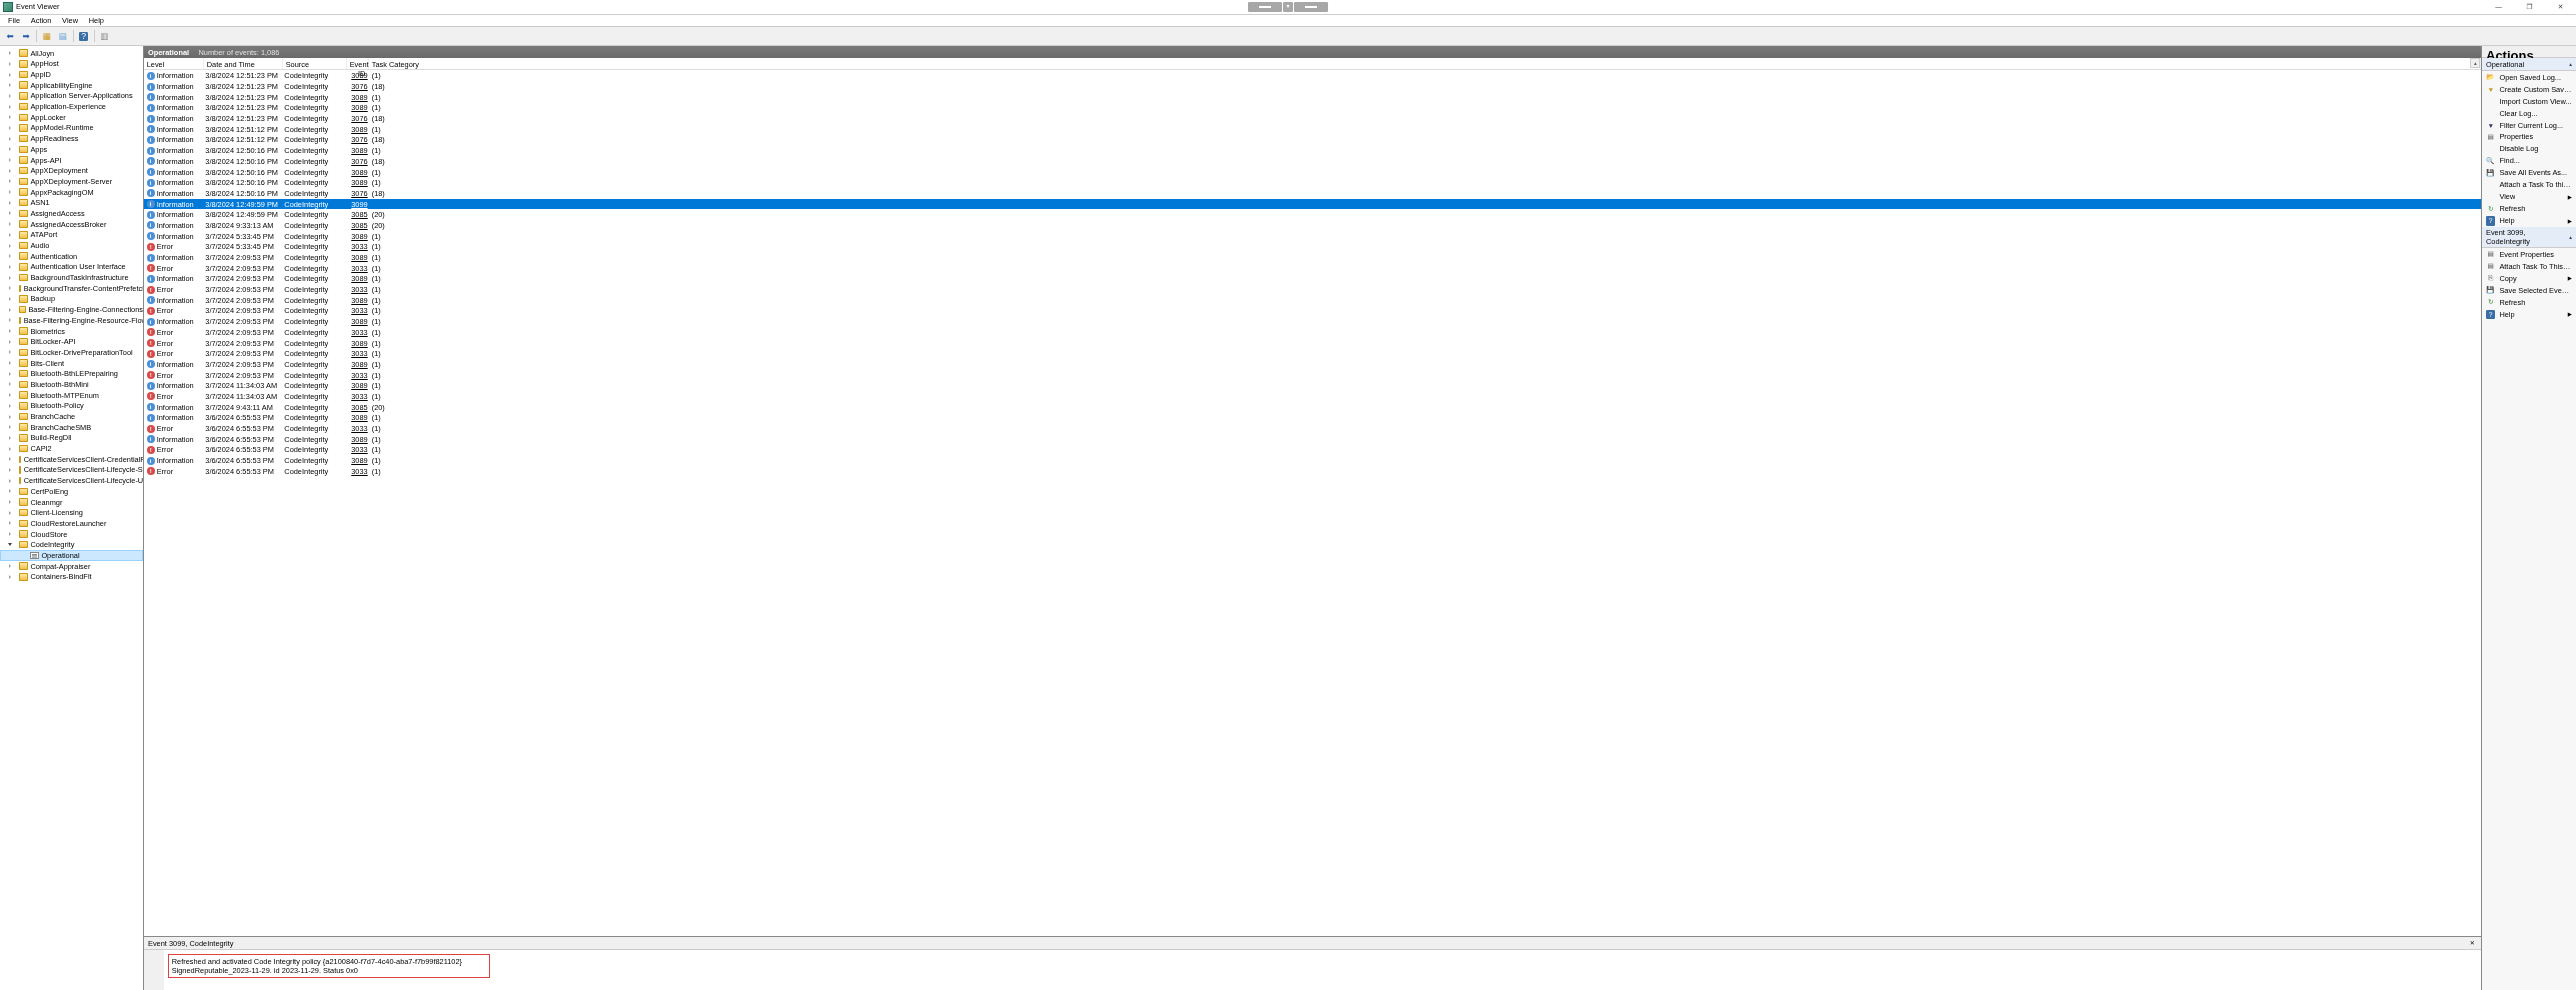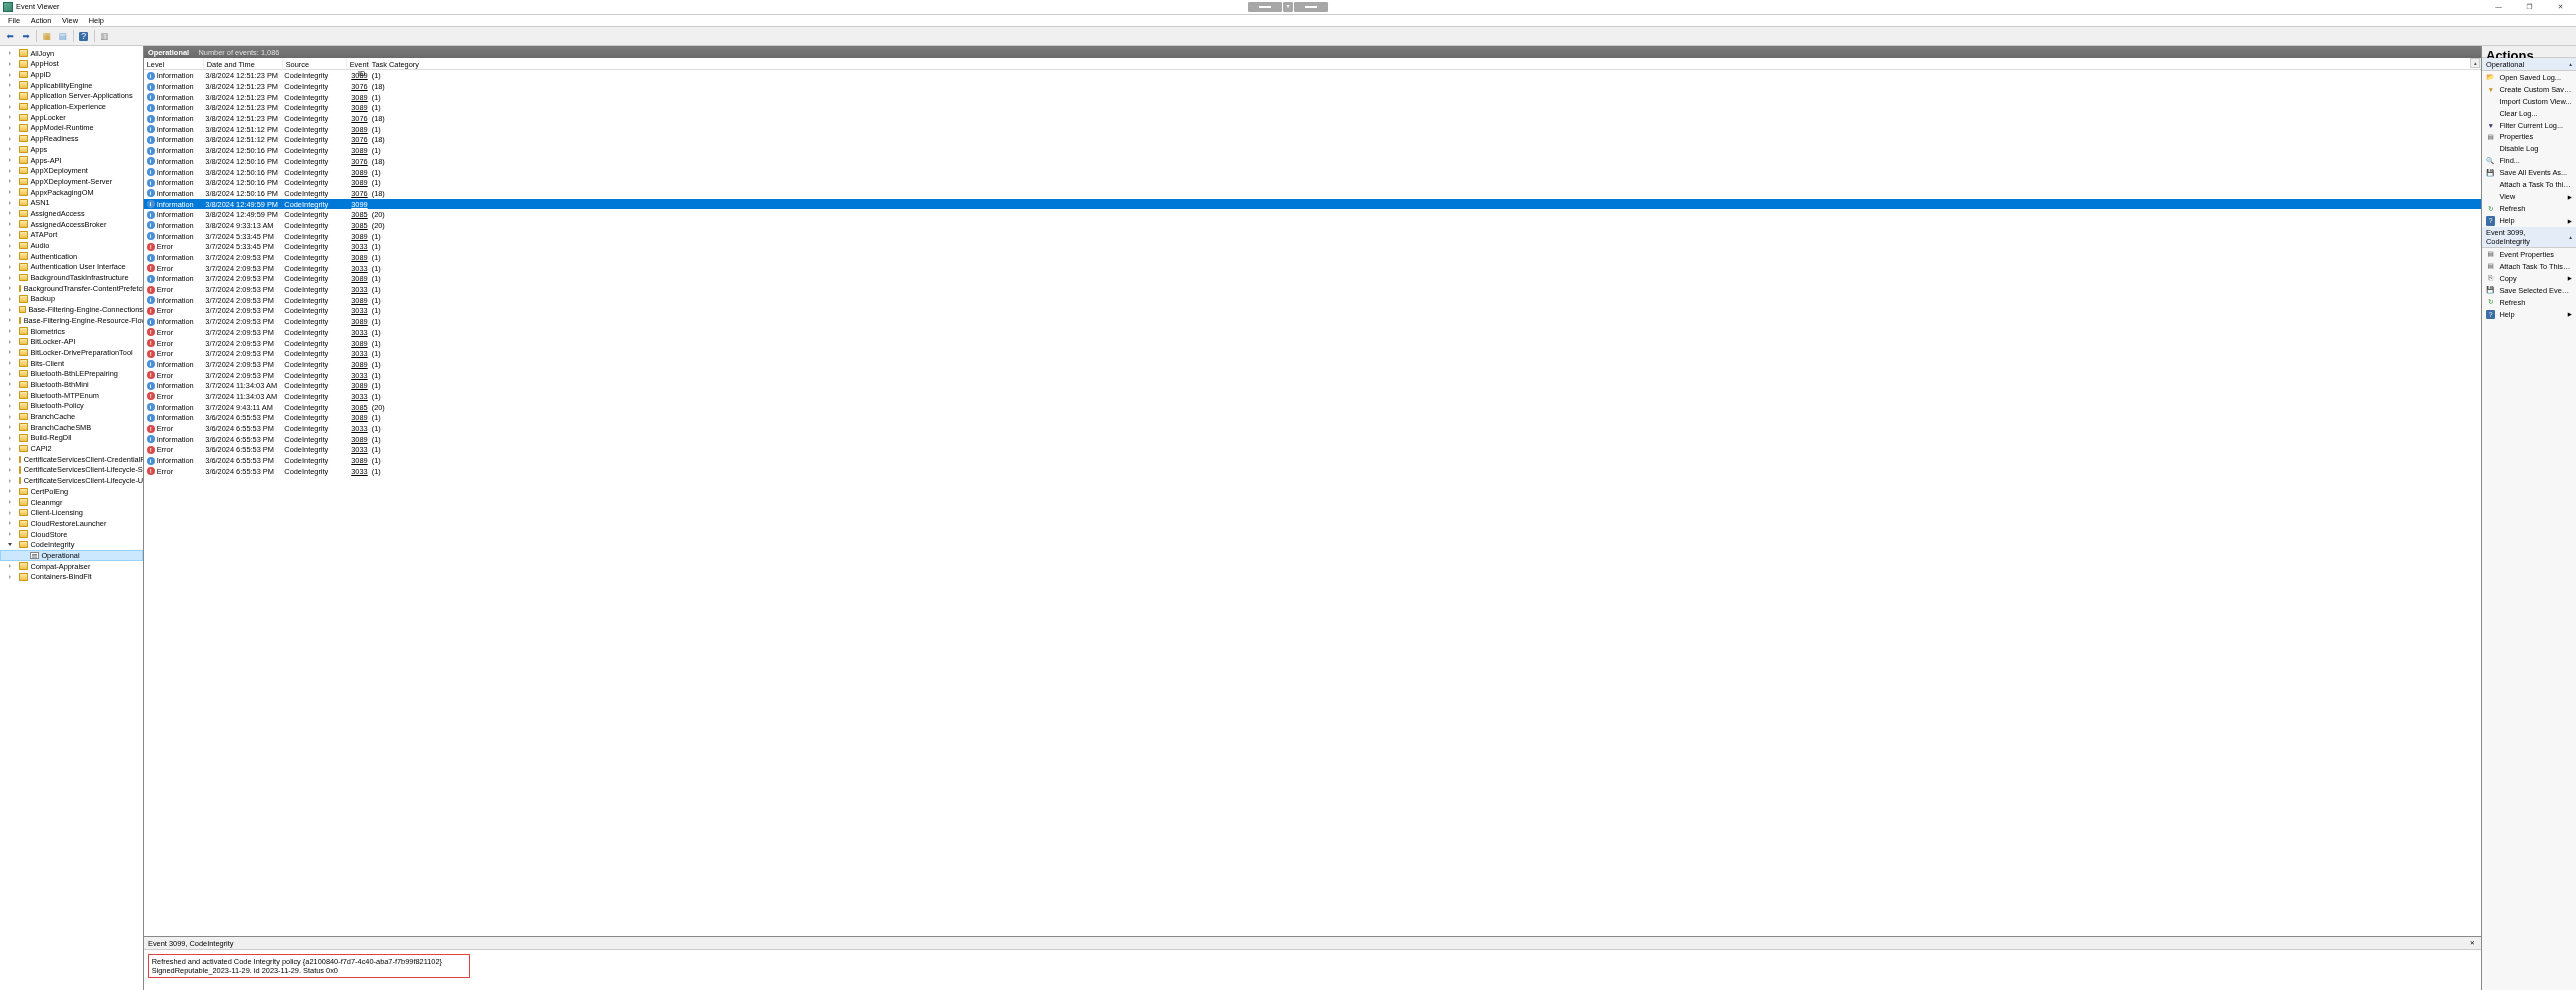--- a/index.html
+++ b/index.html
@@ -60,21 +60,21 @@
 .ev-icon.err::after{content:'!';}
 .scroll-arrow { position:absolute; right:0.7px; width:10px; height:10px; background:#f0f0f0; border:0.7px solid #ccc; display:flex; align-items:center; justify-content:center; font-size:5.4px; color:#555;}
 
 
 .detail-pane { height:54px; border-top:1.3px solid #888; background:#f0f0f0; display:flex; flex-direction:column;}
 .detail-header { height:12.7px; background:#f0f0f0; display:flex; align-items:center; justify-content:space-between; padding:0 4px; font-size:7.4px; border-bottom:0.7px solid #ccc;}
 .detail-close { width:9.4px; height:9.4px; font-size:6px; text-align:center; cursor:pointer;}
 .detail-tabs { height:14.8px; display:flex; align-items:flex-end; padding:2px 2.7px 0 2.7px; gap:0; background:#fff; border-bottom:0.7px solid #999;}
 .detail-tab { padding:2px 6.7px; font-size:7.4px; border:0.7px solid #999; border-bottom:none; background:#f0f0f0; position:relative; top:0.7px; cursor:default;}
 .detail-tab.active { background:#fff; z-index:1; border-bottom:0.7px solid #fff;}
-.detail-body { flex:1; background:#fff; padding:4px; overflow:auto;}
+.detail-body { flex:1; background:#fff; padding:4px; overflow:auto;margin-left:20px;}
 .detail-msg { border:0.7px solid #e04040; padding:2px 2.7px; font-size:7.4px; color:#000; width:322px;}
 
 
 .actions-pane { width:94px; background:#f7f7f7; display:flex; flex-direction:column;}
 .actions-title { height:12px; background:#f0f0f0; border-bottom:0.7px solid #ccc; padding:1.3px 4px; font-size:13px; font-weight:bold;}
 .actions-section { background:#e4ecf7; padding:1.3px 4px; font-size:7.4px; font-weight:normal; border-bottom:0.7px solid #ccc; display:flex; justify-content:space-between; align-items:center;}
 .actions-section .collapse { font-size:5.4px; color:#336;}
 .action-item { display:flex; align-items:center; padding:1.3px 4px; font-size:7.4px; color:#000; cursor:default; gap:4px; justify-content:space-between;}
 .action-left { display:flex; align-items:center; gap:4px; overflow:hidden;}
 .action-left span { white-space:nowrap; overflow:hidden; text-overflow:ellipsis;}

